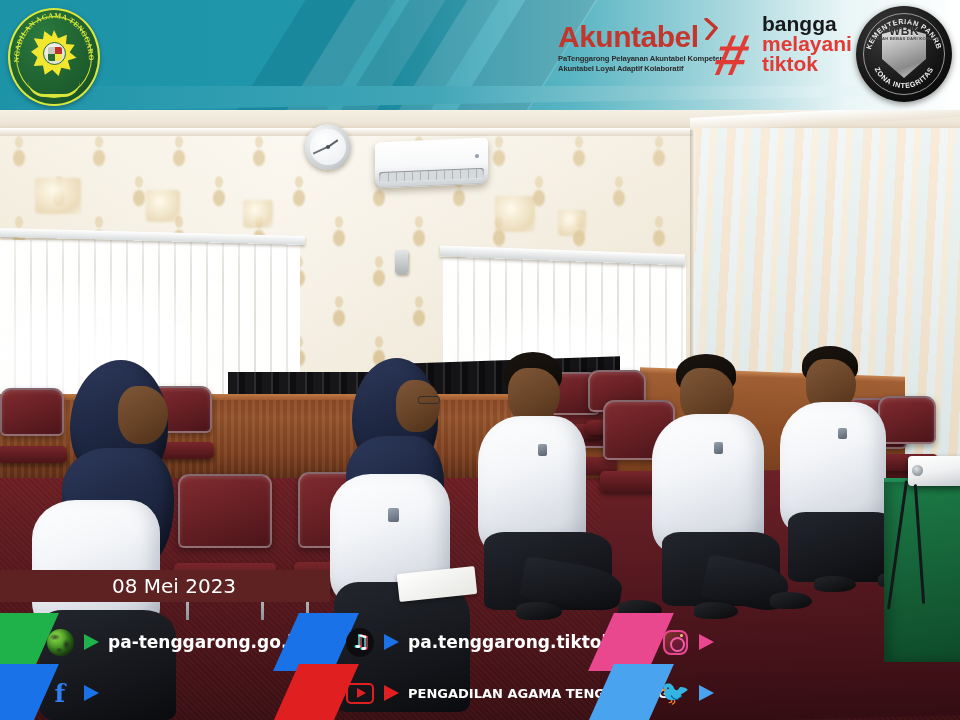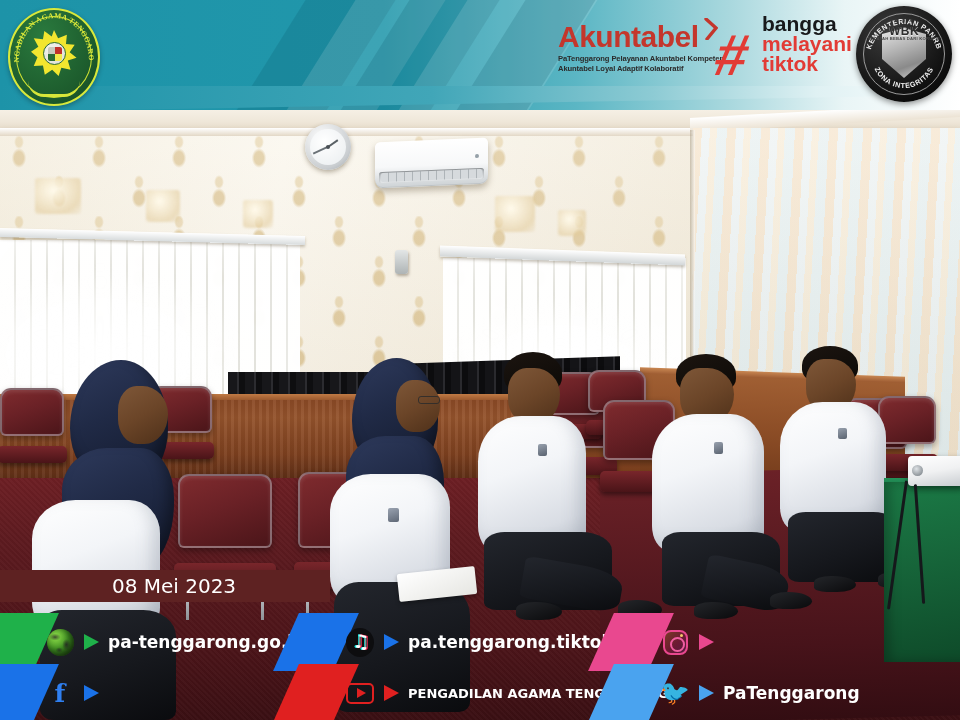--- a/index.html
+++ b/index.html
@@ -613,18 +613,17 @@
           <div class="sarrow" style="border-left:15px solid #e02020;"></div>
           <div class="slabel" style="font-size:13px;">PENGADILAN AGAMA TENGGARONG</div>
         </div>
         <div class="sitem" style="left: 635px; width: 325px;">
           <div class="sbar"></div>
           <div class="saccent" style="background:#4aa3ef;"></div>
           <div class="sicon">
             <div class="tw-glyph">🐦</div>
           </div>
           <div class="sarrow" style="border-left:15px solid #4aa3ef;"></div>
-          <div class="slabel" style="font-size:17px;">PaTenggarong</div>
         </div>
       </div>
   </div>
 
 </div>
 
 </body></html>

